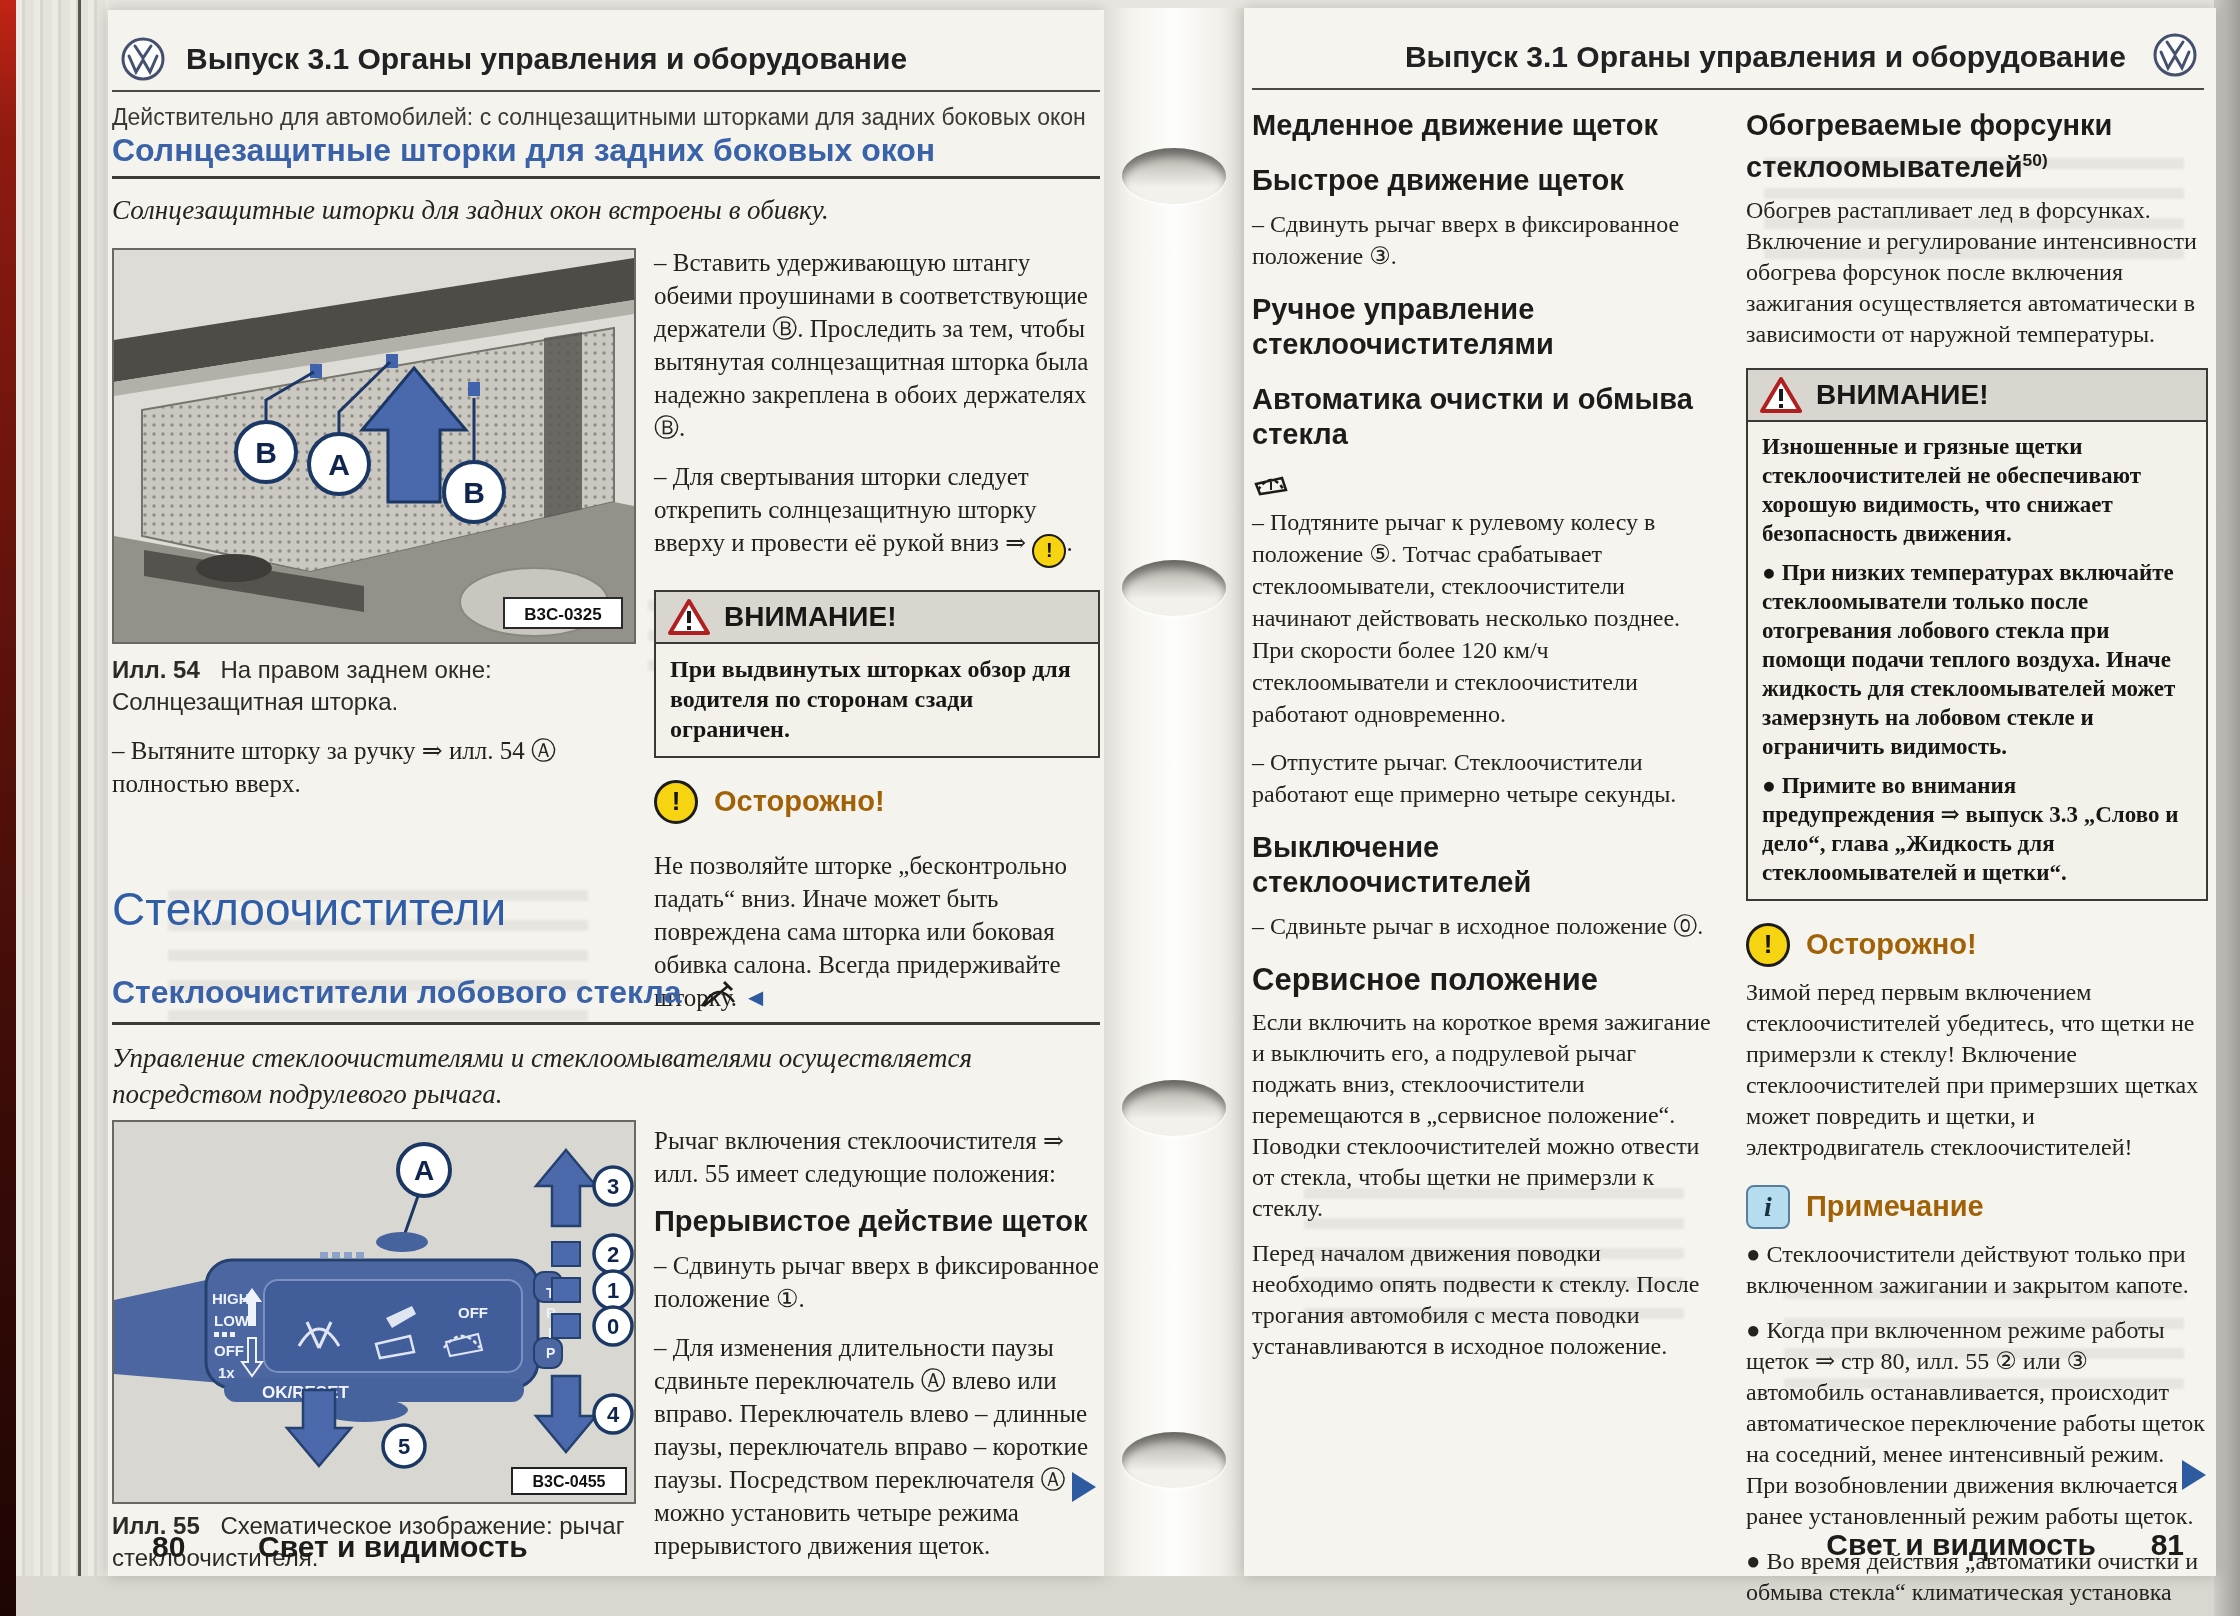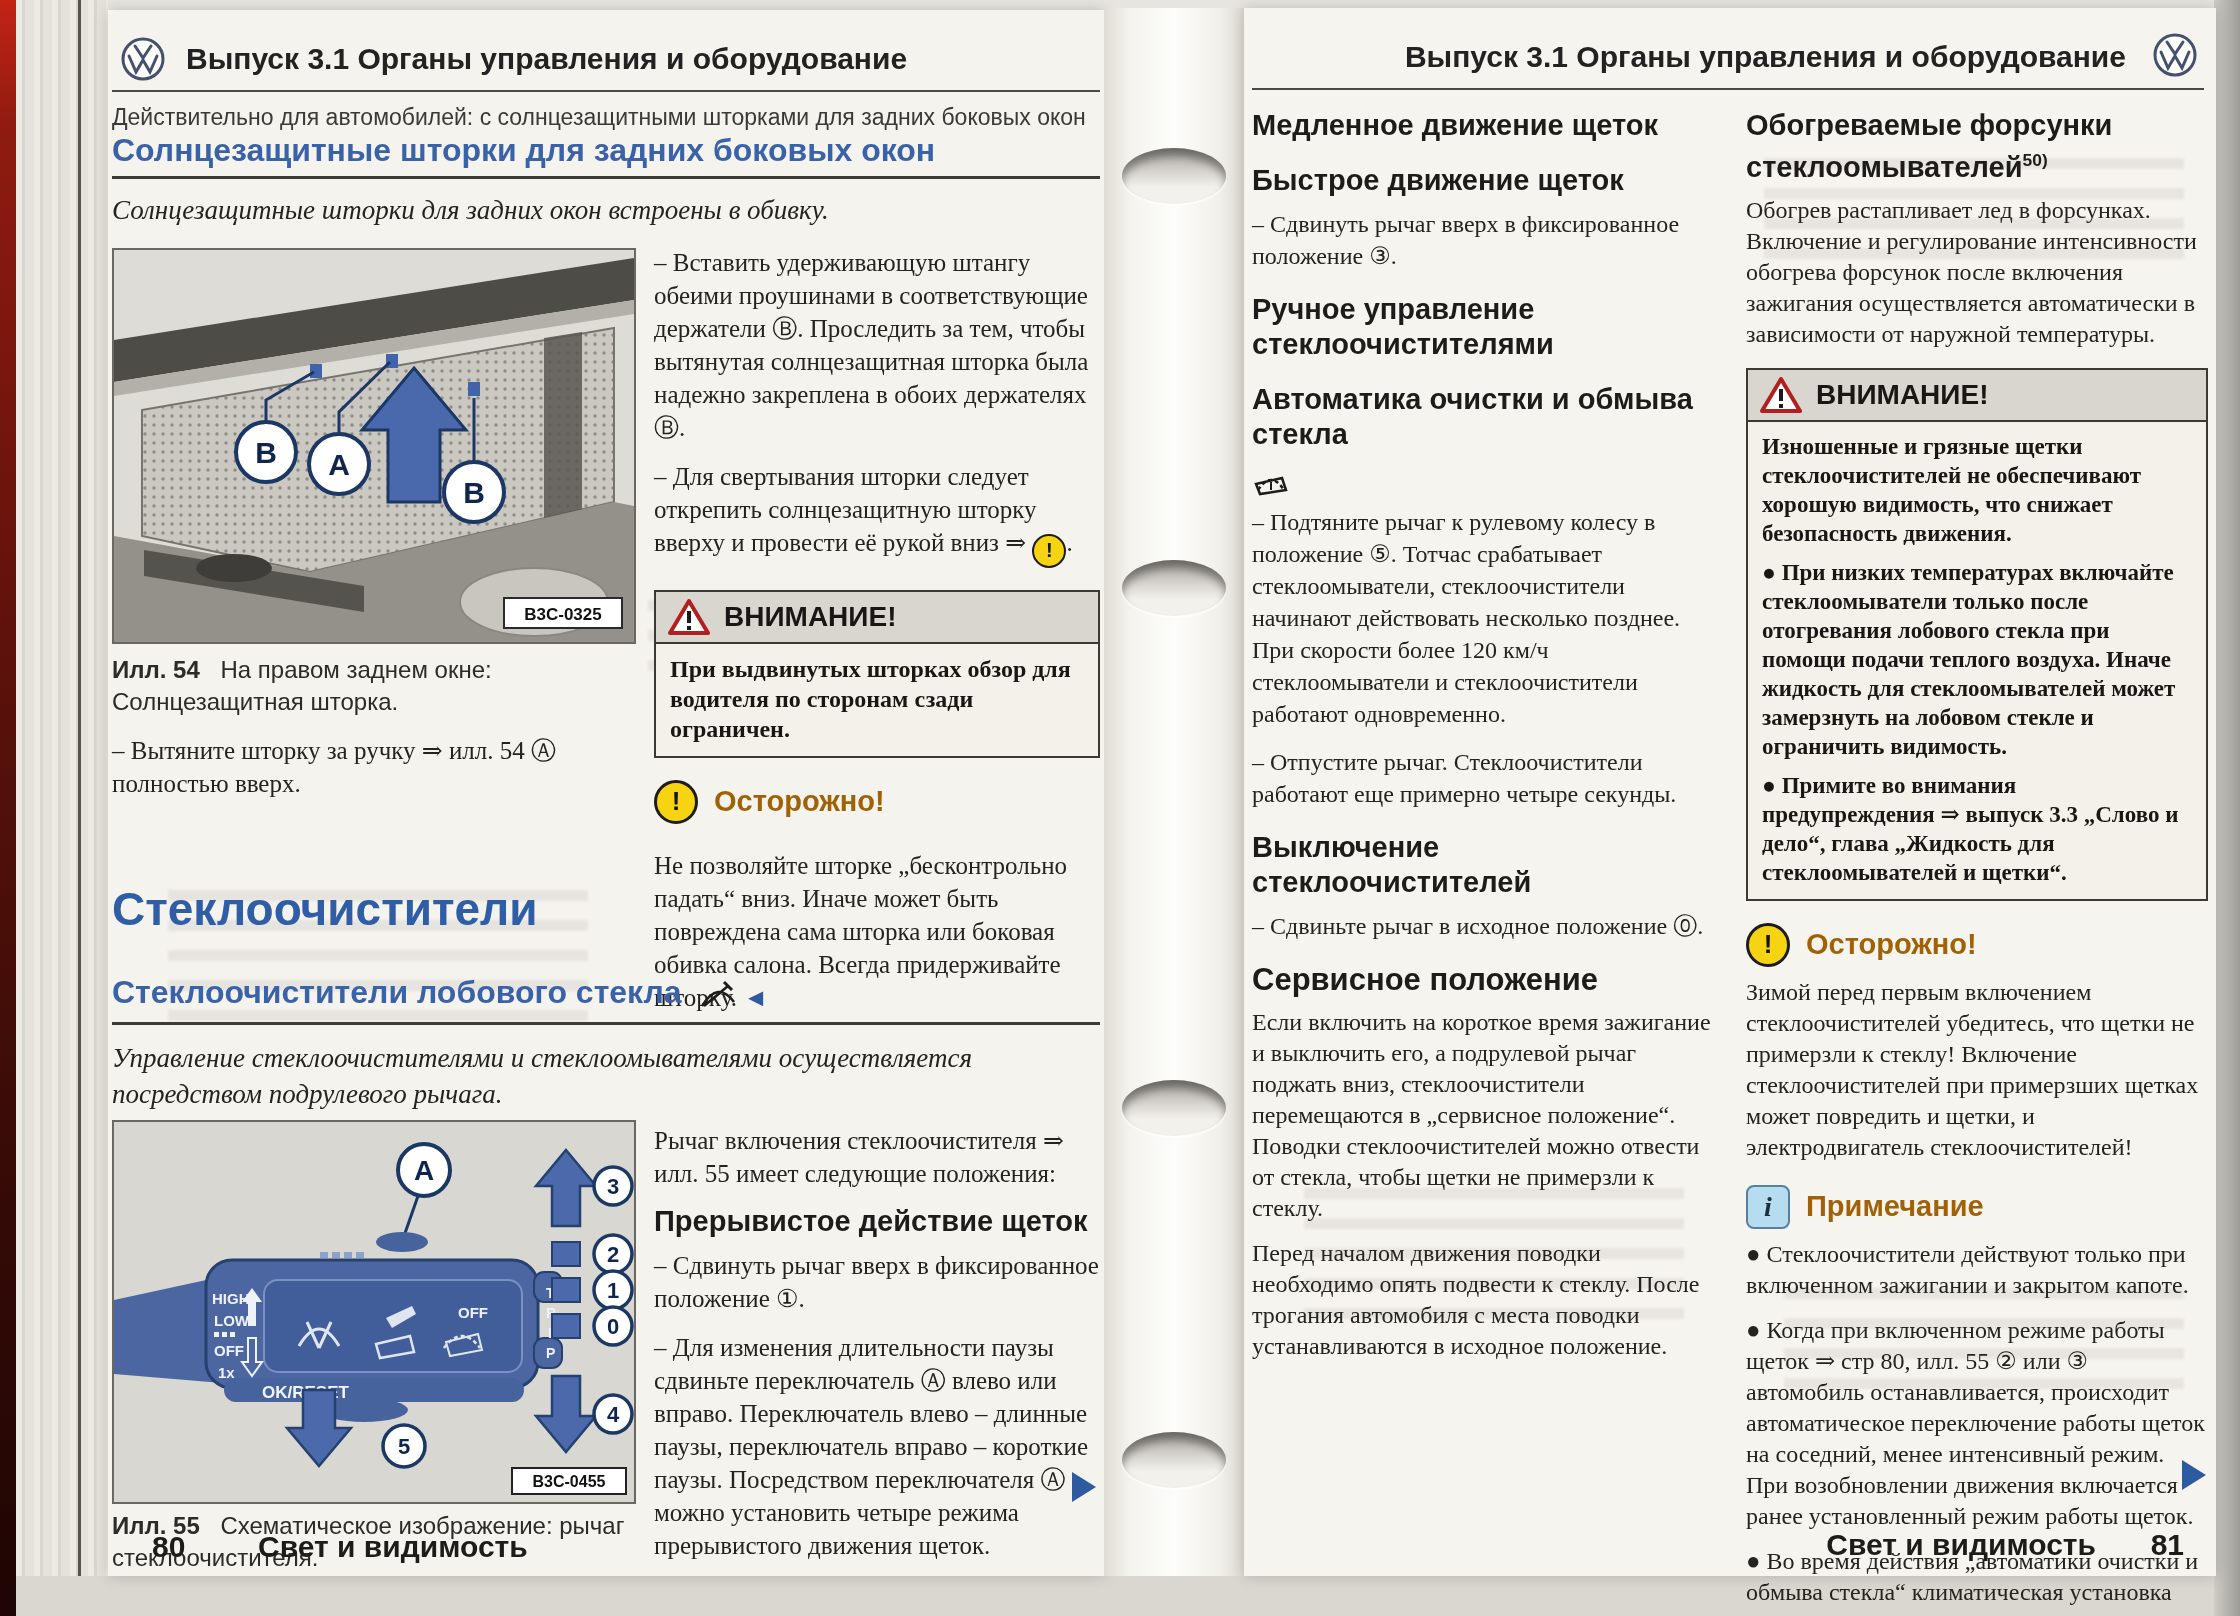--- a/index.html
+++ b/index.html
@@ -28,21 +28,21 @@
     background:linear-gradient(#a9a69f,#f3f1ec 70%);
     box-shadow:inset 0 8px 9px rgba(0,0,0,.38), 0 2px 2px rgba(255,255,255,.8);}
 
   .ghost{position:absolute;opacity:.09;filter:blur(1.5px);pointer-events:none;
     background:repeating-linear-gradient(to bottom,#5c564a 0 11px,transparent 11px 30px);}
   .hdr-title{font-family:"Liberation Sans","DejaVu Sans",sans-serif;font-weight:bold;font-size:30px;color:#222;}
   .rule{background:#3c3b37;height:3px;}
   .rule-thin{background:#4a4944;height:2px;}
   .validity{font-family:"Liberation Sans","DejaVu Sans",sans-serif;font-size:23px;color:#3a3936;}
   .h-blue{font-family:"Liberation Sans","DejaVu Sans",sans-serif;font-weight:bold;font-size:32px;color:#3a62a8;}
-  .h-blue-big{font-family:"Liberation Sans","DejaVu Sans",sans-serif;font-weight:bold;font-size:46px;color:#2f5da6;}
+  .h-blue-big{font-family:"Liberation Sans","DejaVu Sans",sans-serif;font-weight:normal;font-size:46px;color:#2f5da6;}
   .lead{font-style:italic;font-size:27px;line-height:36px;color:#242320;}
   .body-t{font-size:25px;line-height:33px;color:#242320;}
   .h-sec{font-family:"Liberation Sans","DejaVu Sans",sans-serif;font-weight:bold;font-size:29px;line-height:35px;color:#1d1c1a;margin:20px 0 10px;}
   .caption{font-family:"Liberation Sans","DejaVu Sans",sans-serif;font-size:24px;line-height:32px;color:#2c2b28;}
   .caption b{margin-right:14px;}
   .step{margin:0 0 16px;}
   .para{margin:0 0 14px;}
   sup{font-size:.6em;}
 
   

